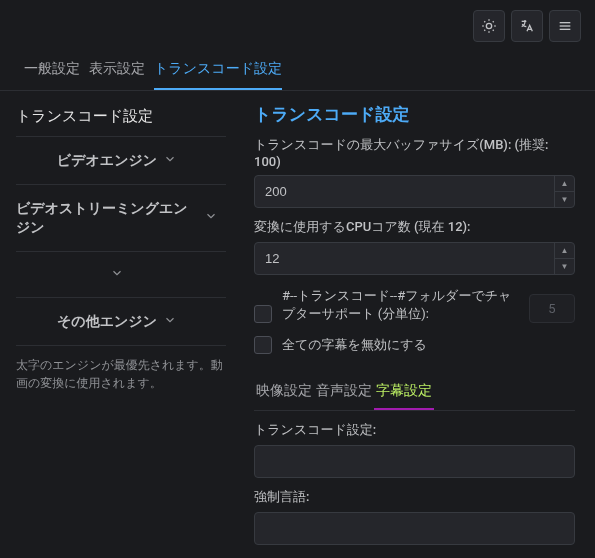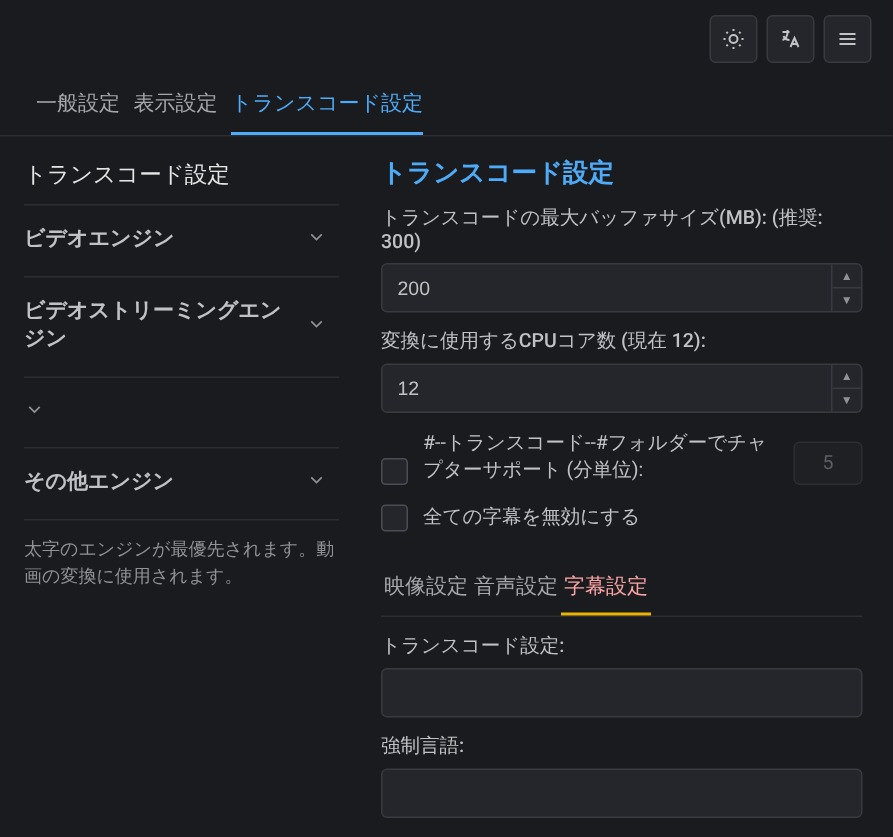--- a/index.html
+++ b/index.html
@@ -59,26 +59,25 @@
     padding: 16px 4px 10px 16px;
     overflow-y: auto;
   }
   .side-head {
     color: #e6e6e6;
     font-size: 15px;
     margin-bottom: 10px;
   }
   .acc-item {
     display: flex;
-    justify-content: space-between;
+    justify-content: center;
     align-items: center;
     padding: 14px 8px 14px 0;
     border-top: 1px solid #2c2e33;
     cursor: pointer;
-    font-family: Liberation Serif, serif;
   }
   .acc-item.first { border-top: 1px solid #2c2e33; }
   .acc-label { font-size: 14px; font-weight:600; color:#c1c2c5; line-height:1.35; padding-right:6px;}
   .chev { color:#909296; }
   .chev svg{width:14px;height:14px;stroke:currentColor;fill:none;stroke-width:2;}
   .side-note {
     border-top: 1px solid #2c2e33;
     padding-top:10px;
     font-size:12px;
     color:#909296;
@@ -111,21 +110,21 @@
   .spin div{flex:1;display:flex;align-items:center;justify-content:center;color:#909296;font-size:8px;cursor:pointer;}
   .spin div:first-child{border-bottom:1px solid #373a40;}
   .checkrow { display:flex; align-items:flex-end; gap:10px; margin-top:12px;}
   .checkbox {
     width:18px;height:18px;border:1px solid #4a4d55;border-radius:3px;background:#25262b;flex-shrink:0;margin-top:1px;cursor:pointer;
   }
   .check-label{flex:1;font-size:13px;line-height:1.4;}
   .disabled-num{width:46px;text-align:center;background:#1f2024;border:1px solid #2c2e33;border-radius:4px;padding:6px 0;color:#5c5f66;font-size:13px;}
   .subtabs{display:flex;border-bottom:1px solid #2c2e33;margin-top:18px;}
   .subtab{padding:10px 2px 8px;color:#a6a7ab;font-size:14px;cursor:pointer;}
-  .subtab.active{color:#fca5a5;border-bottom:2px solid #eab308;}
+  .subtab.active{color:#bef264;border-bottom:2px solid #a21caf;}
   ::-webkit-scrollbar{width:0;height:0;}
 </style>
 </head>
 <body>
 
 <div class="topbar">
   <div class="topbtn">
     <svg viewBox="0 0 24 24">
         <circle cx="12" cy="12" r="4"></circle>
         <line x1="12" y1="2" x2="12" y2="4"></line>
@@ -190,21 +189,21 @@
             <polyline points="6 9 12 15 18 9"></polyline>
           </svg></span>
     </div>
 
     <div class="side-note">太字のエンジンが最優先されます。動画の変換に使用されます。</div>
   </div>
 
   <div class="main">
     <div class="main-title">トランスコード設定</div>
 
-    <label class="field-label">トランスコードの最大バッファサイズ(MB): (推奨: 300)</label>
+    <label class="field-label">トランスコードの最大バッファサイズ(MB): (推奨: 100)</label>
     <div class="numwrap">
       <input class="input" value="200" style="">
       <div class="spin">
           <div>▲</div>
           <div>▼</div>
         </div>
     </div>
 
     <label class="field-label">変換に使用するCPUコア数 (現在 12):</label>
     <div class="numwrap">

